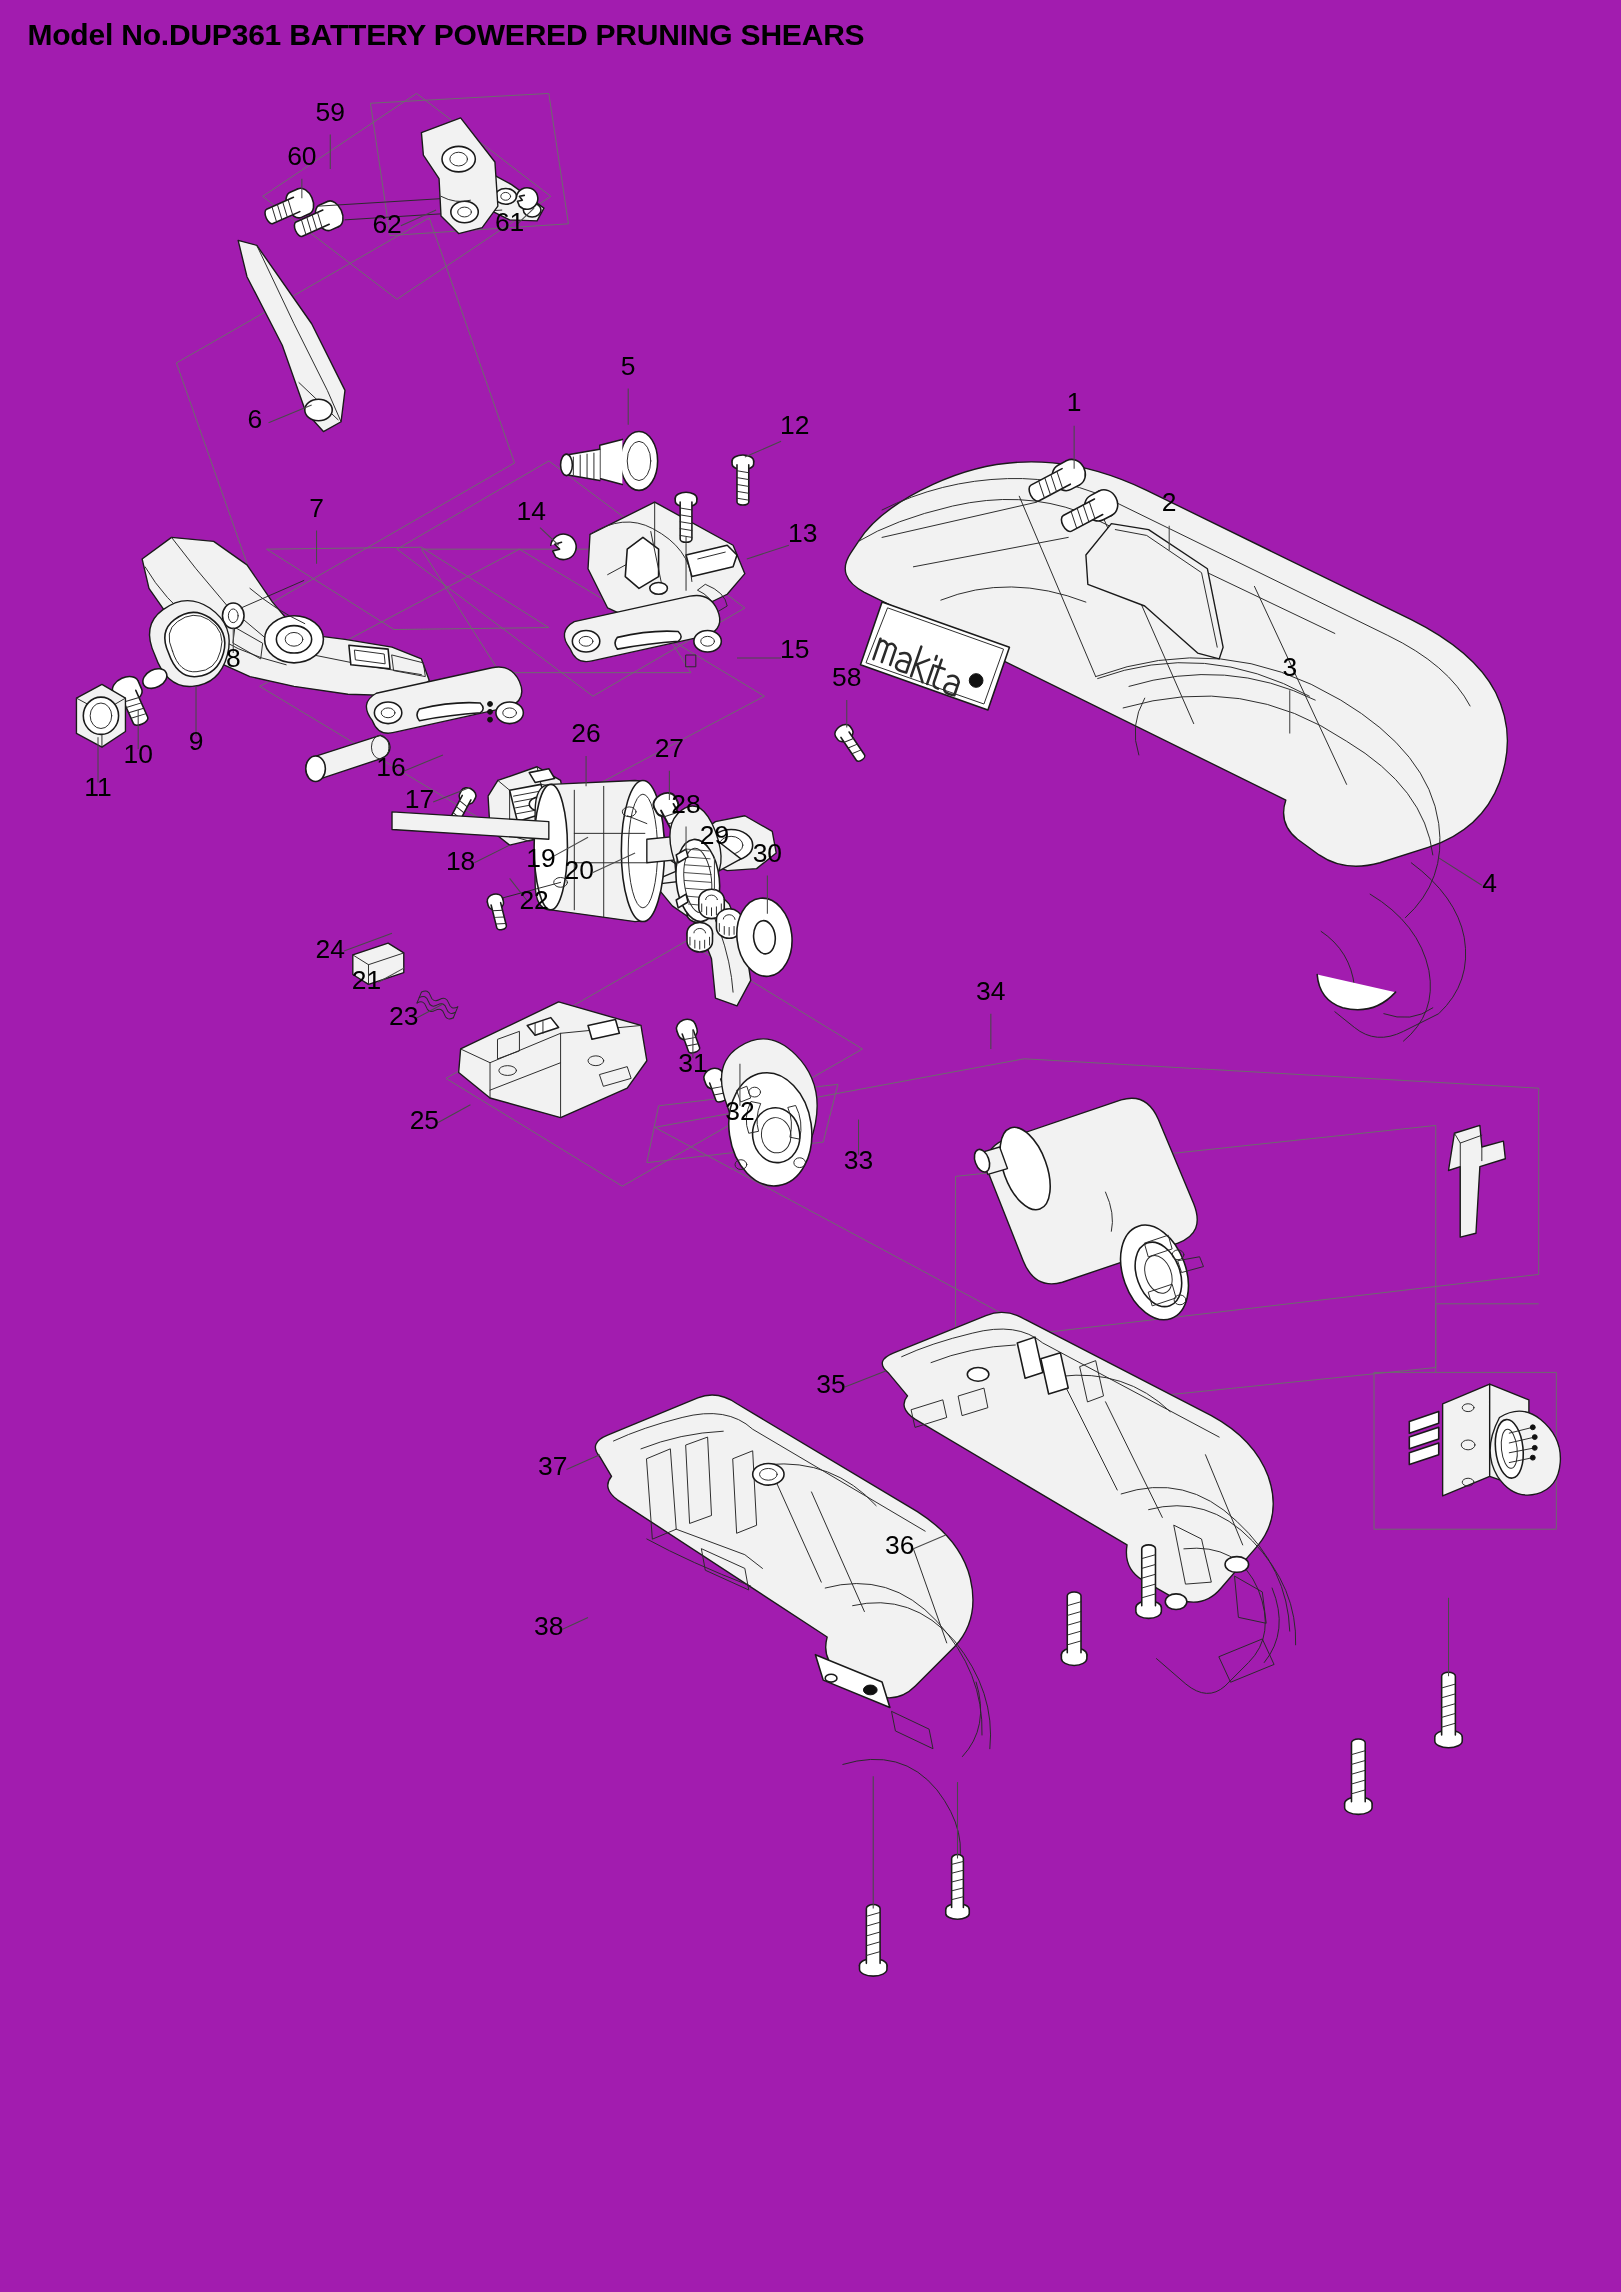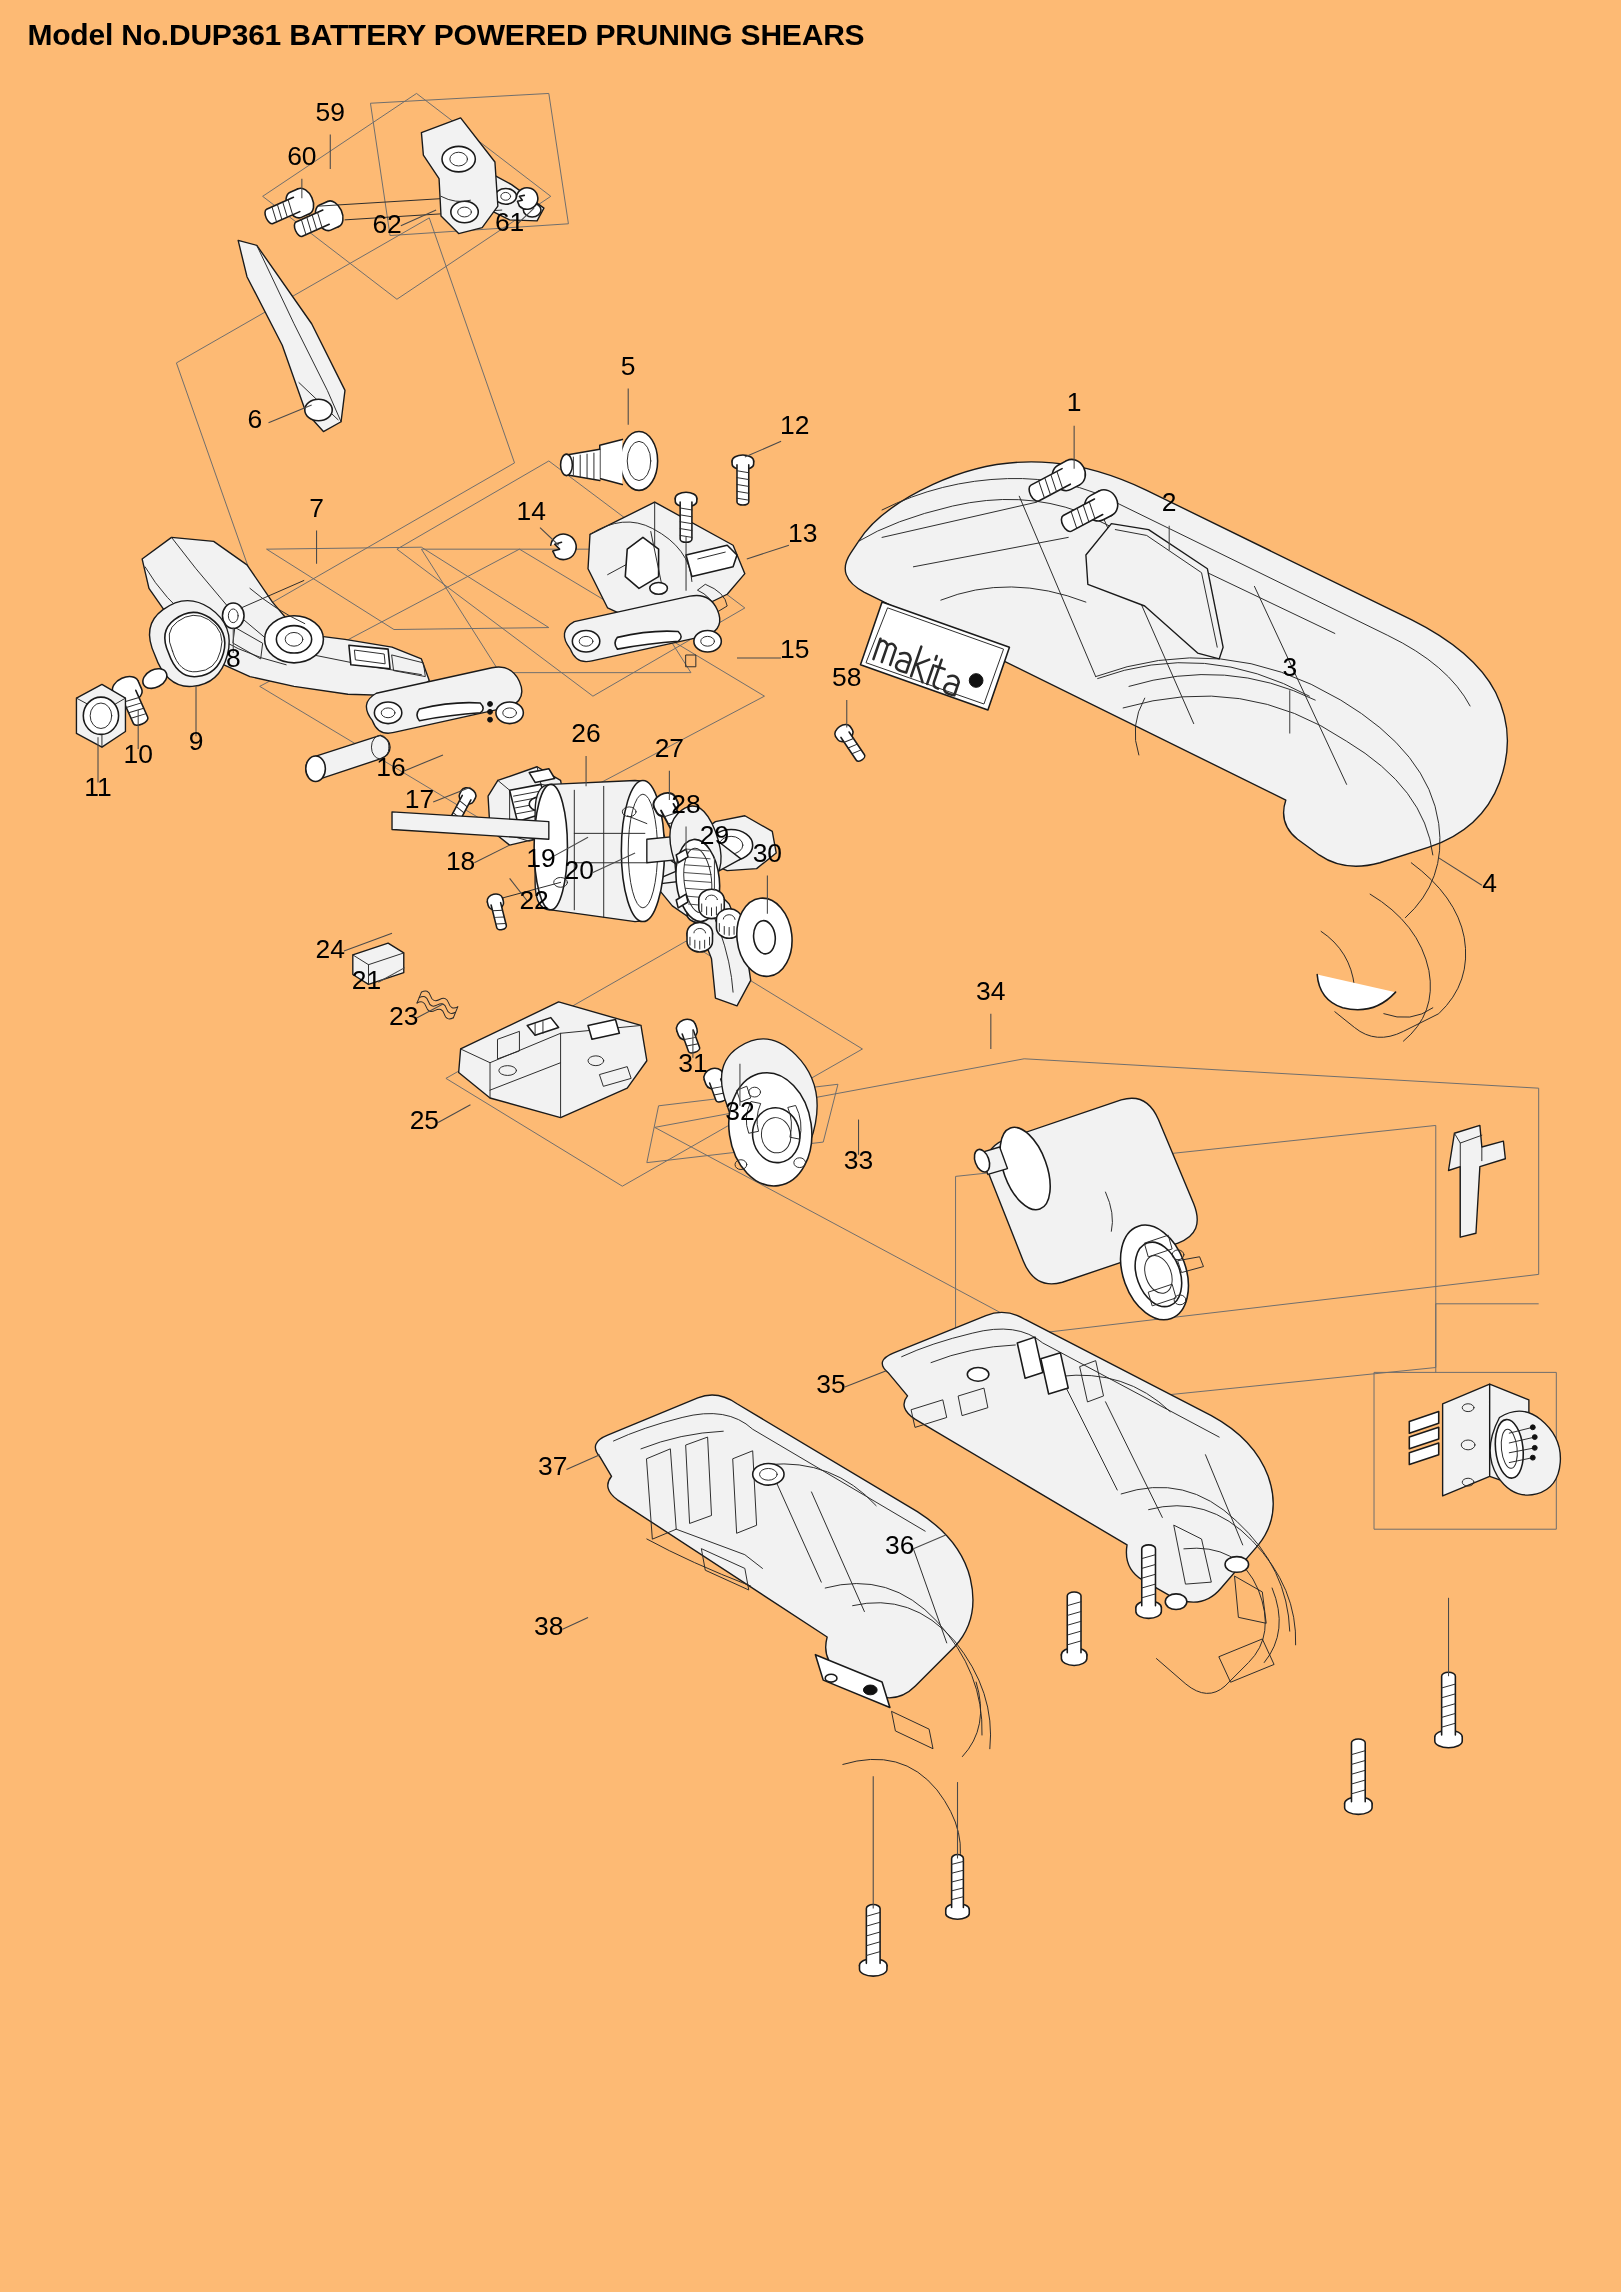--- a/index.html
+++ b/index.html
@@ -9,21 +9,21 @@
     background: #ffffff;
   }
   body {
     font-family: "Liberation Sans", sans-serif;
     color: #000;
   }
   #page {
     position: relative;
     width: 1621px;
     height: 2293px;
-    background: #fdba74;
+    background: #a21caf;
     overflow: hidden;
   }
   #title {
     position: absolute;
     left: 27.4px;
     top: 17.6px;
     font-size: 30px;
     font-weight: 600;
     letter-spacing: -0.2px;
     white-space: nowrap;

